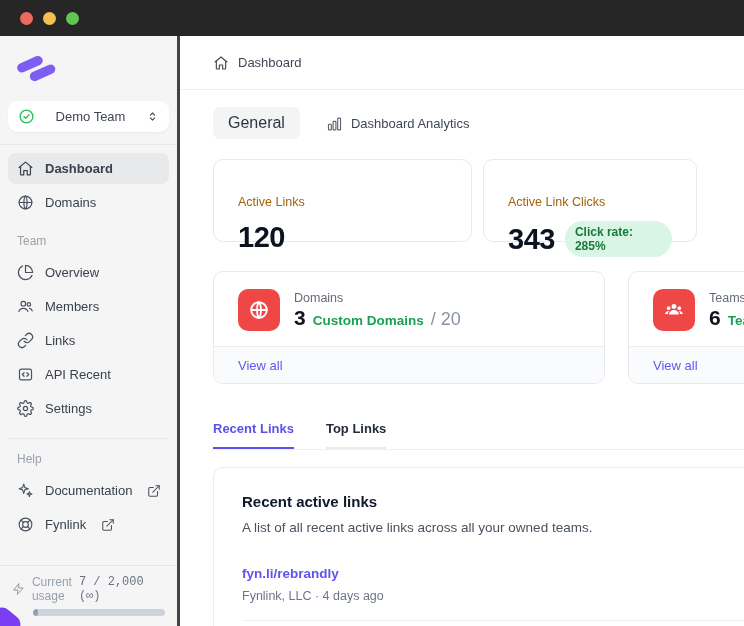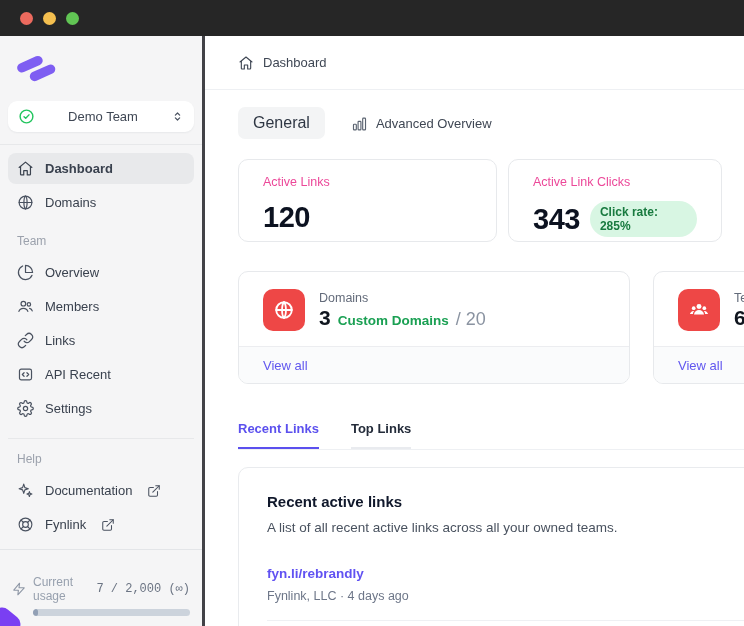--- a/index.html
+++ b/index.html
@@ -8,37 +8,37 @@
   .window { width:744px; height:626px; position:relative; overflow:hidden; }
 
   
   .titlebar { height:36px; background:#262626; display:flex; align-items:center; padding-left:20px; gap:10px; }
   .tl { width:13px; height:13px; border-radius:50%; }
   .tl.red{ background:#ec6a5e; } .tl.yellow{ background:#f4bf4f; } .tl.green{ background:#61c554; }
 
   .body-row { display:flex; height:590px; }
 
   
-  .sidebar { width:202px; background:#f5f5f6; display:flex; flex-direction:column; position:relative; flex:none; }
+  .sidebar { width:177px; background:#f5f5f6; display:flex; flex-direction:column; position:relative; flex:none; }
   .side-split { width:3px; background:#424247; flex:none; }
   .logo-wrap { padding:13px 16px 10px; }
   .team-select { margin:2px 8px 12px; background:#fff; border-radius:9px; height:31px;
     box-shadow:0 1px 2px rgba(20,30,50,.06); display:flex; align-items:center; padding:0 10px; cursor:pointer; }
   .team-select .lbl { flex:1; text-align:center; font-size:13px; color:#3f4754; }
   .side-div { border-top:1px solid #e7e8ea; }
   .nav { padding:8px 8px 0; }
   .nav-item { display:flex; align-items:center; gap:11px; height:31px; padding:0 9px;
     border-radius:8px; margin-bottom:3px; color:#39414e; font-size:13px; cursor:pointer; }
   .nav-item.active { background:#e8e9eb; font-weight:bold; }
   .nav-item svg { flex:none; }
   .sec-label { font-size:12px; color:#9ba1ac; padding:13px 9px 9px; }
   .nav-gap { border-top:1px solid #e7e8ea; margin:14px 0 0; }
   .ext { margin-left:4px; }
   .side-spacer { flex:1; }
-  .usage { border-top:1px solid #e3e5e8; padding:25px 12px 10px; }
+  .usage { border-top:1px solid #e3e5e8; padding:9px 12px 10px; }
   .usage-row { display:flex; align-items:center; gap:7px; }
   .usage-row .u-label { font-size:12px; color:#97a0ae; flex:1; }
   .usage-row .u-value { font-size:12px; color:#6b7483;font-family:Liberation Mono, monospace; }
   .u-bar { margin-top:6px; margin-left:21px; height:7px; border-radius:4px; background:#ccd3dc; overflow:hidden; }
   .u-fill { height:100%; width:5px; background:#92a0b5; border-radius:4px; }
   .chat-blob { position:absolute; left:-12px; bottom:-14px; width:30px; height:30px;
     background:#7a3ff2; border-radius:9px; transform:rotate(40deg); }
 
   
   .main { flex:1; background:#fff; overflow:hidden; }
@@ -46,21 +46,21 @@
   .crumb-bar span { font-size:13px; color:#3f4754; }
   .content { padding:17px 0 0 33px; width:1000px; }
 
   .view-tabs { display:flex; align-items:center; gap:26px; }
   .chip { background:#f3f4f5; border-radius:7px; padding:7px 15px; font-size:16px; color:#2e3643; cursor:pointer; }
   .adv-tab { display:flex; align-items:center; gap:8px; font-size:13px; color:#3f4754; cursor:pointer; }
 
   .stats-row { display:flex; gap:11px; margin-top:20px; }
   .stat-card { border:1px solid #e7e9ec; border-radius:10px; height:83px; padding:15px 24px; }
   .stat-card.c1 { width:259px; } .stat-card.c2 { width:214px; }
-  .stat-label { font-size:12.5px; color:#ec4899; }
+  .stat-label { font-size:12.5px; color:#a16207;margin-top:20px; }
   .stat-line { display:flex; align-items:center; gap:10px; margin-top:12px; }
   .stat-value { font-size:29px; font-weight:bold; color:#0c1220; letter-spacing:-.5px; }
   .badge { background:#d8f6e3; color:#187a3f; font-size:12px; font-weight:bold; padding:4px 10px; border-radius:999px; }
 
   .res-row { display:flex; gap:23px; margin-top:29px; }
   .res-card { width:392px; flex:none; border:1px solid #e7e9ec; border-radius:10px; overflow:hidden; background:#fff; }
   .res-body { display:flex; align-items:center; gap:14px; padding:17px 24px 15px; }
   .res-icon { width:42px; height:42px; border-radius:10px; background:#ee4746; display:flex; align-items:center; justify-content:center; flex:none; }
   .res-label { font-size:12.5px; color:#636b7a; }
   .res-line { display:flex; align-items:baseline; gap:7px; margin-top:1px; }
@@ -240,21 +240,21 @@
 
       <div class="content">
         <div class="view-tabs">
           <div class="chip">General</div>
           <div class="adv-tab">
             <svg width="17" height="17" viewBox="0 0 24 24" fill="none" stroke="#5a6370" stroke-width="1.6">
               <rect x="3.5" y="13" width="4" height="8" rx="1"></rect>
                 <rect x="10" y="9" width="4" height="12" rx="1"></rect>
                 <rect x="16.5" y="4.5" width="4" height="16.5" rx="1"></rect>
             </svg>
-            <span>Advanced Overview</span>
+            <span>Dashboard Analytics</span>
           </div>
         </div>
 
         <div class="stats-row">
           <div class="stat-card c1">
             <div class="stat-label">Active Links</div>
             <div class="stat-line">
               <span class="stat-value">120</span>
             </div>
           </div>

